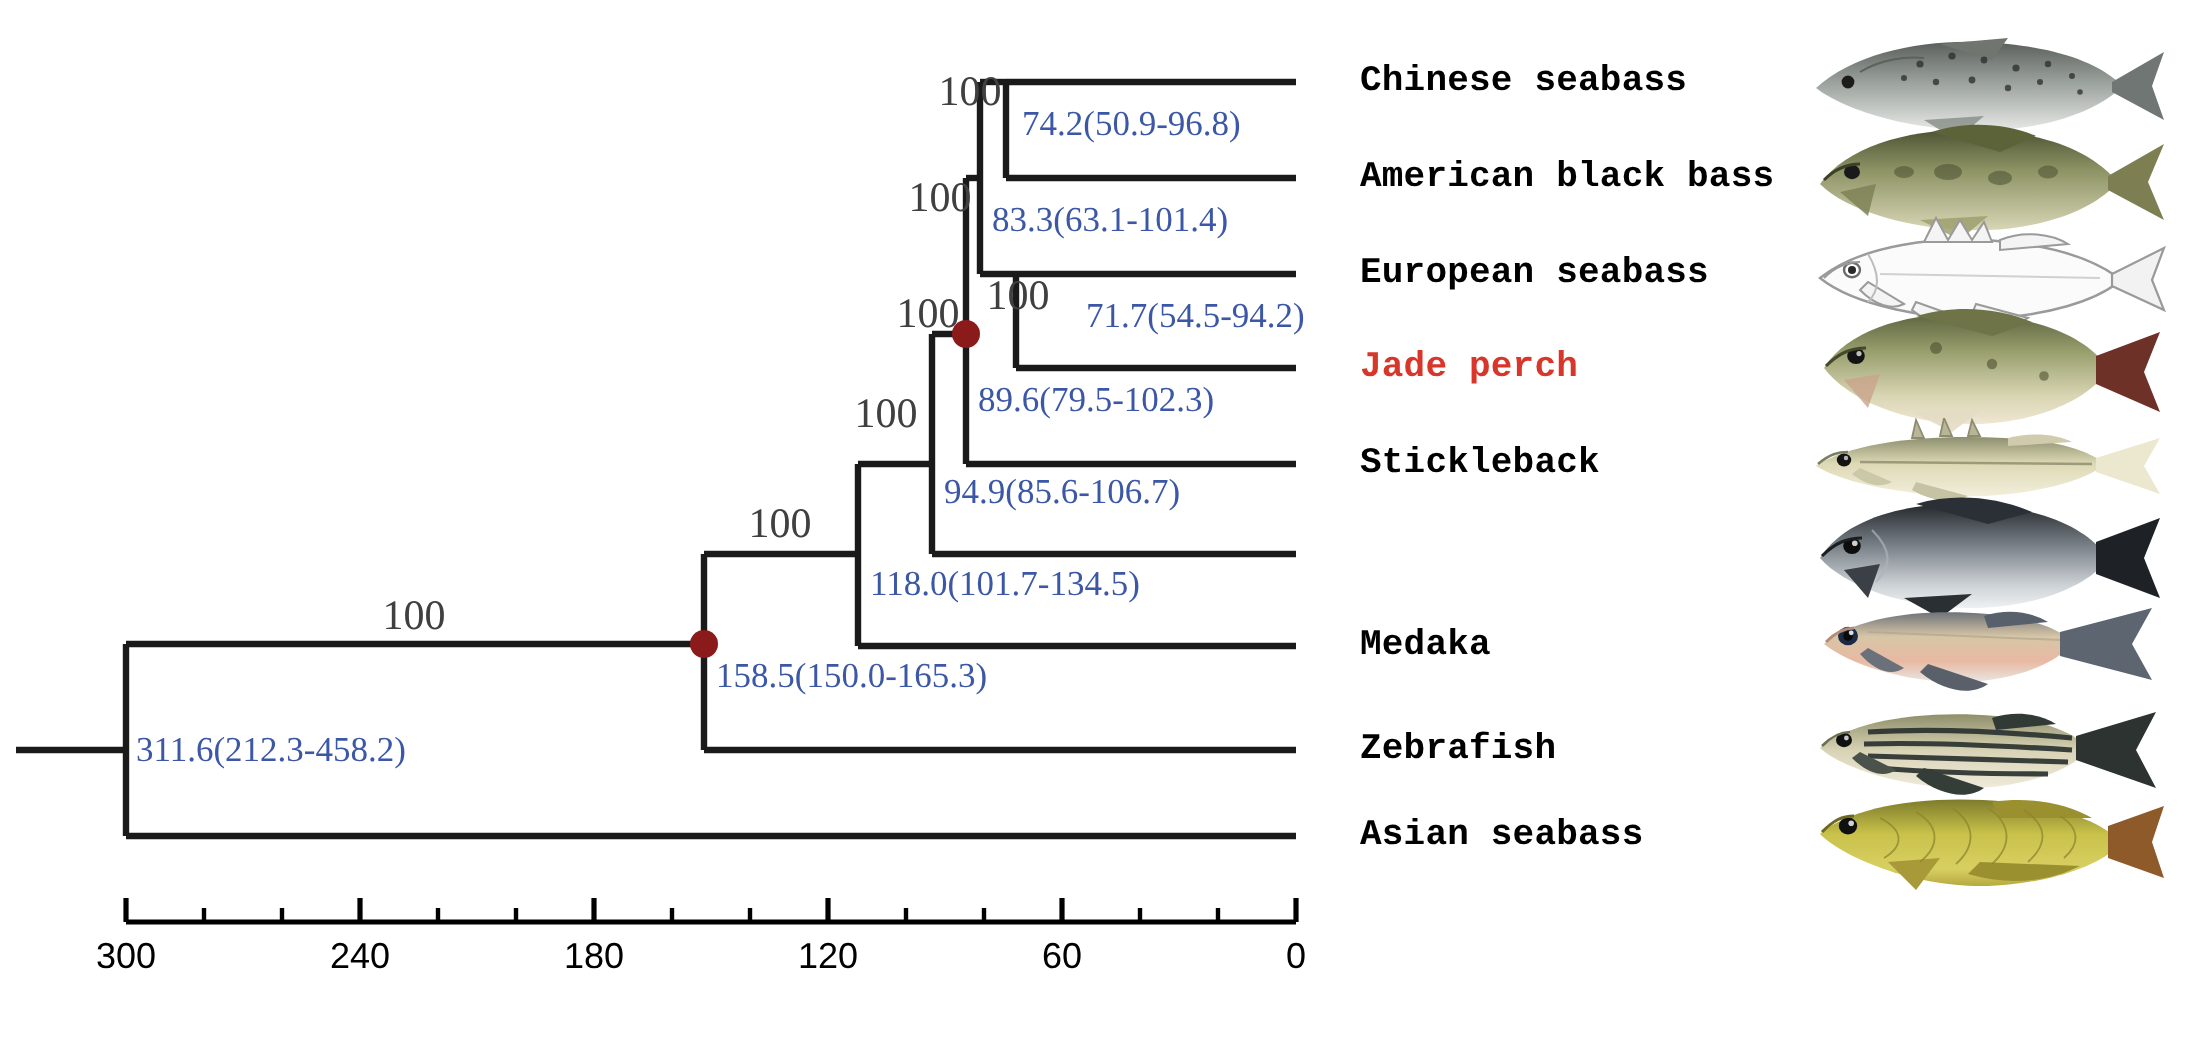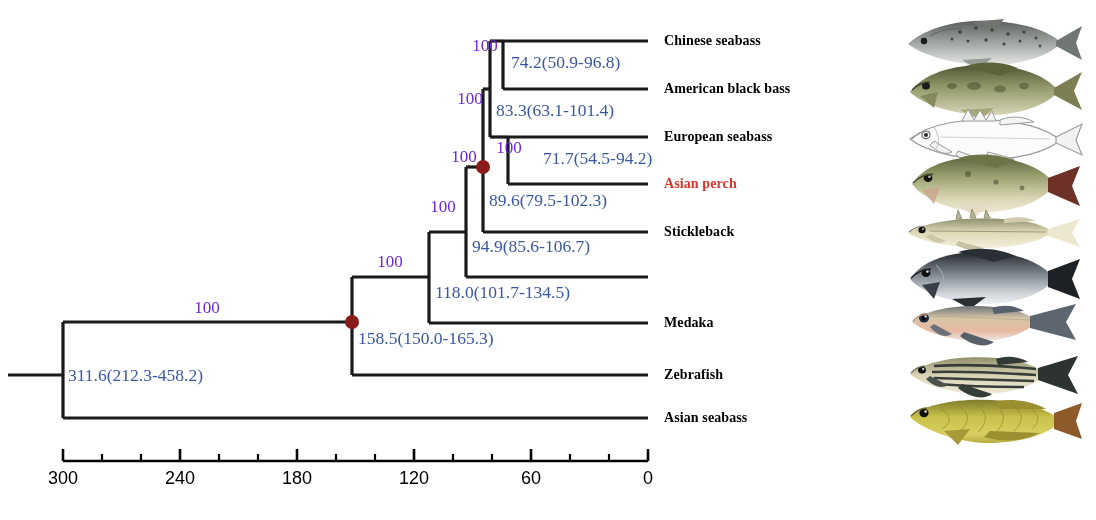--- a/index.html
+++ b/index.html
@@ -1,27 +1,27 @@
 <!DOCTYPE html>
 <html><head>
 <meta charset="utf-8">
 <style>
   html,body{margin:0;padding:0;background:#ffffff;}
   body{width:1096px;height:520px;position:relative;overflow:hidden;
        font-family:"Liberation Sans",sans-serif;}
   #stage{position:absolute;left:0;top:0;width:1096px;height:520px;}
   svg.tree{position:absolute;left:0;top:0;width:1096px;height:520px;}
 
-  .tip-label{position:absolute;font-family:Liberation Serif, serif;
-             font-weight:bold;font-size:14px;color:#000;white-space:nowrap;
-             transform:translateY(-50%);letter-spacing:.1px;}
+  .tip-label{position:absolute;font-family:Liberation Mono, monospace;
+             font-weight:bold;font-size:18px;color:#000;white-space:nowrap;
+             transform:translateY(-50%);letter-spacing:.1px;margin-left:16px;}
   .tip-label.focus{color:#d8362a;}
 
   .support{position:absolute;font-family:"Liberation Serif",serif;
-           font-size:17px;color:#6d28d9;white-space:nowrap;
+           font-size:21px;color:#404040;white-space:nowrap;
            transform:translate(-50%,-50%);}
   .agelab{position:absolute;font-family:"Liberation Serif",serif;
           font-size:17.5px;color:#3b57a6;white-space:nowrap;
           transform:translateY(-50%);text-align:center;}
 
   .axis-tick-label{position:absolute;font-family:"Liberation Sans",sans-serif;
                    font-size:18px;color:#000;transform:translateX(-50%);}
   .axis-title{position:absolute;font-family:"Liberation Sans",sans-serif;
               font-size:16.5px;color:#000;white-space:nowrap;
               transform:translateY(-50%);}
@@ -112,21 +112,21 @@
         <line x1="492" y1="461" x2="492" y2="454"></line>
         <line x1="570" y1="461" x2="570" y2="454"></line>
         <line x1="609" y1="461" x2="609" y2="454"></line>
       </g>
     </g>
   </svg>
 
   <div class="tip-label" style="left:664px;top:41px;">Chinese seabass</div>
   <div class="tip-label" style="left:664px;top:89px;">American black bass</div>
   <div class="tip-label" style="left:664px;top:137px;">European seabass</div>
-  <div class="tip-label focus" style="left:664px;top:184px;">Asian perch</div>
+  <div class="tip-label focus" style="left:664px;top:184px;">Jade perch</div>
   <div class="tip-label" style="left:664px;top:232px;">Stickleback</div>
   <div class="tip-label" style="left:664px;top:323px;">Medaka</div>
   <div class="tip-label" style="left:664px;top:375px;">Zebrafish</div>
   <div class="tip-label" style="left:664px;top:418px;">Asian seabass</div>
 
   <div class="support" style="left:485px;top:46px;">100</div>
   <div class="support" style="left:470px;top:99px;">100</div>
   <div class="support" style="left:509px;top:148px;">100</div>
   <div class="support" style="left:464px;top:157px;">100</div>
   <div class="support" style="left:443px;top:207px;">100</div>

